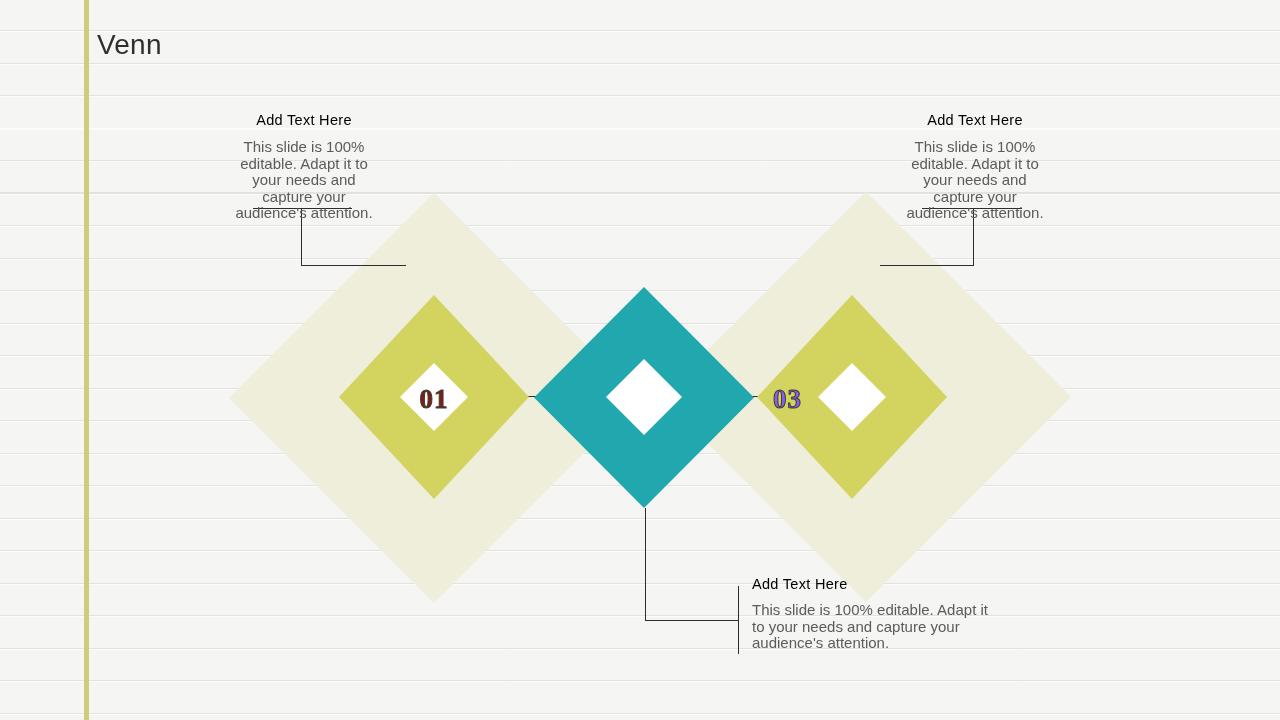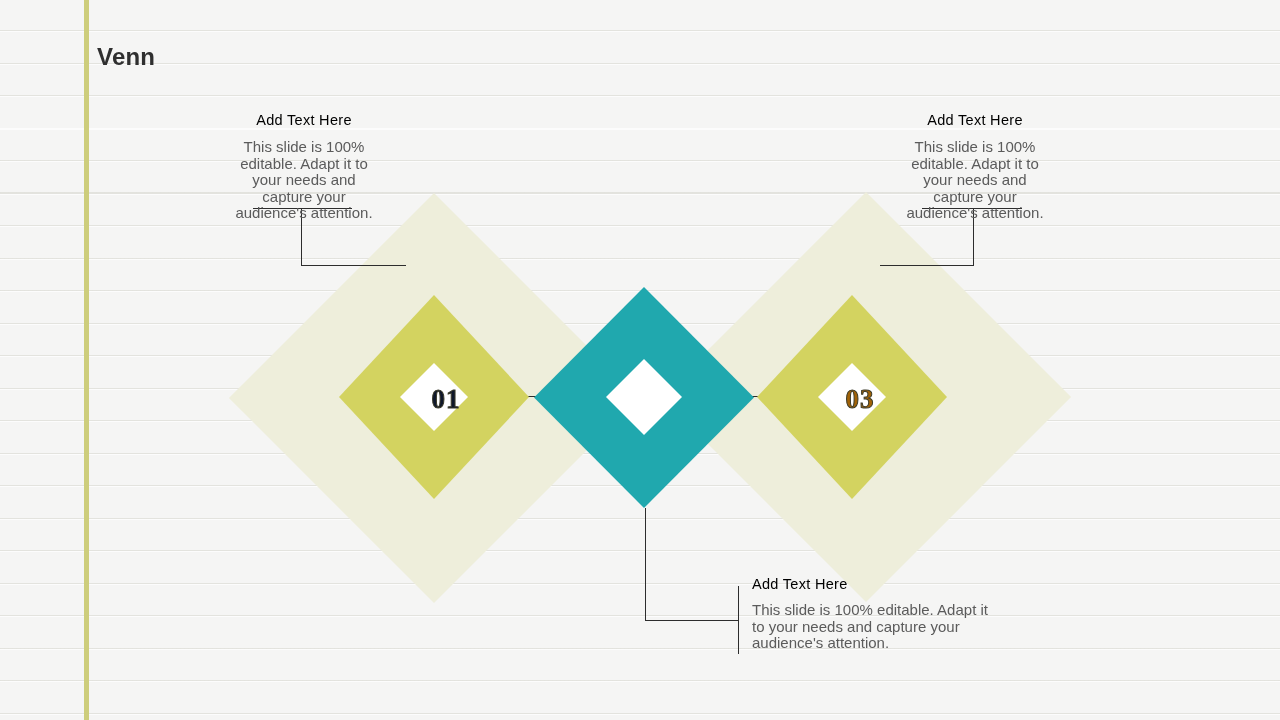--- a/index.html
+++ b/index.html
@@ -45,26 +45,25 @@
     left: 84px; top: 0;
     width: 5px; height: 720px;
     background: #cdcd7b;
   }
 
   
   .page-title {
     position: absolute;
     left: 97px;
     top: 22px;
-    font-size: 24px;
-    font-weight: 700;
+    font-size: 28px;
+    font-weight: 400;
     color: #2f2f2f;
     letter-spacing: 0.2px;
     line-height: 46px;
-    margin-top: 12px;
   }
 
   
   .pale-diamond {
     position: absolute;
     background: #eeeedb;
     transform: rotate(45deg);
   }
   .pale-left  { left: 289px; top: 253px; width: 290px; height: 290px; }
   .pale-right { left: 721px; top: 252px; width: 290px; height: 290px; }
@@ -95,21 +94,21 @@
   
   #dia1 { left: 339px; top: 295px; width: 190px; height: 204px; }
   #dia1 .dia-shape {
     background: #d3d360;
     clip-path: polygon(50% 0%, 100% 50%, 50% 100%, 0% 50%);
   }
   #dia1 .dia-inner {
     left: 61px; top: 68px; width: 68px; height: 68px;
     clip-path: polygon(50% 0%, 100% 50%, 50% 100%, 0% 50%);
   }
-  #dia1 .dia-num { left: 12px; top: 89px; width: 190px; text-align: center; color: #0f172a; }
+  #dia1 .dia-num { left: 0; top: 89px; width: 190px; text-align: center; color: #7f1d1d; }
 
   
   #dia2 { left: 534px; top: 287px; width: 220px; height: 221px; }
   #dia2 .dia-shape {
     background: #20a8ae;
     clip-path: polygon(50% 0%, 100% 50%, 50% 100%, 0% 50%);
   }
   #dia2 .dia-inner {
     left: 72px; top: 72px; width: 76px; height: 76px;
     clip-path: polygon(50% 0%, 100% 50%, 50% 100%, 0% 50%);
@@ -122,21 +121,21 @@
   
   #dia3 { left: 757px; top: 295px; width: 190px; height: 204px; }
   #dia3 .dia-shape {
     background: #d3d360;
     clip-path: polygon(50% 0%, 100% 50%, 50% 100%, 0% 50%);
   }
   #dia3 .dia-inner {
     left: 61px; top: 68px; width: 68px; height: 68px;
     clip-path: polygon(50% 0%, 100% 50%, 50% 100%, 0% 50%);
   }
-  #dia3 .dia-num { left: 8px; top: 89px; width: 190px; text-align: center; color: #a16207; }
+  #dia3 .dia-num { left: 16px; top: 89px; width: 190px; text-align: left; color: #8b5cf6; }
 
   
   .spine {
     position: absolute;
     left: 434px; top: 396px;
     width: 418px; height: 1px;
     background: #2d2d2d;
   }
 
   

